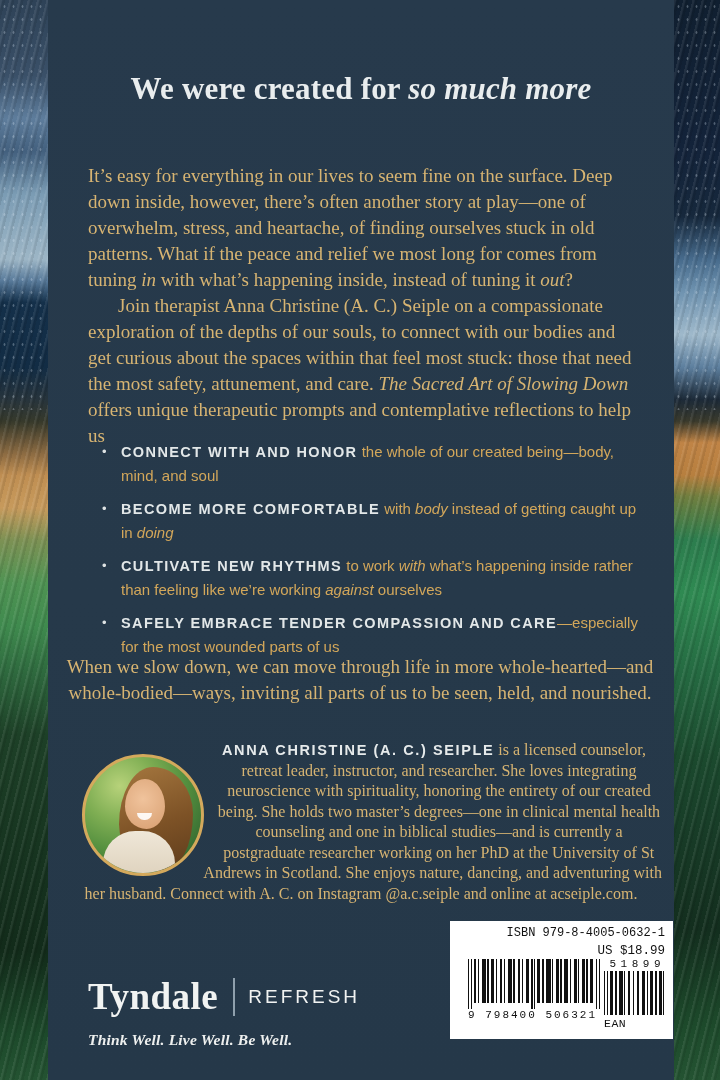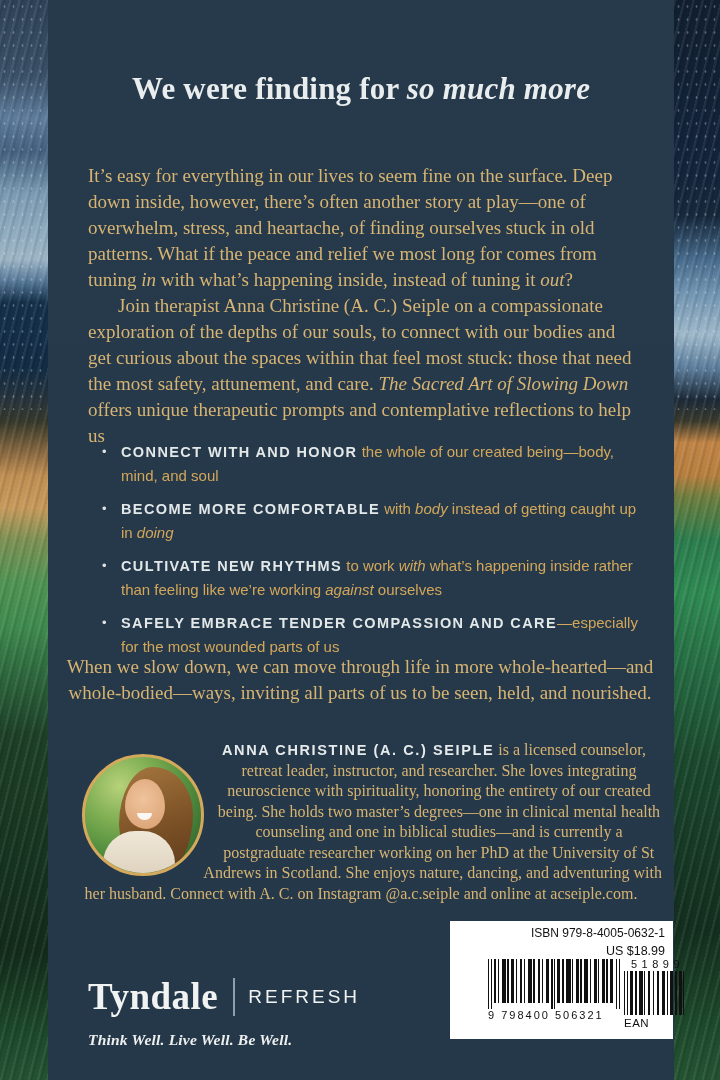--- a/index.html
+++ b/index.html
@@ -121,50 +121,50 @@
     font-size:19px;letter-spacing:3px;
   }
   .tagline{
     margin-top:13px;font-style:italic;font-weight:700;font-size:15.5px;color:#eef0ef;
     letter-spacing:.2px;
   }
   
   .barcode-box{
     position:absolute;left:450px;top:921px;width:223px;height:118px;
     background:#ffffff;color:#111;
-    font-family:Liberation Sans, sans-serif;
-    box-sizing:border-box;padding:5px 8px 4px 22px;
+    font-family:Liberation Mono, monospace;
+    box-sizing:border-box;padding:5px 8px 4px 16px;
   }
   .bc-isbn,.bc-cat,.bc-price{text-align:right;line-height:14px;}
   .bc-isbn{font-size:12px;}
   .bc-cat{font-size:11.5px;}
   .bc-price{font-size:12.5px;margin-top:4px;}
   .bc-row{display:flex;align-items:flex-start;margin-top:1px;}
-  .bc-main{width:124px;margin-left:16px;}
+  .bc-main{width:124px;margin-left:2px;}
   .bc-main svg{display:block;}
   .bc-digits{
     font-size:11px;letter-spacing:2px;line-height:11px;margin-top:1px;white-space:nowrap;
   }
   .bc-addon{margin-left:12px;width:62px;}
   .addon-digits{font-size:11px;letter-spacing:4.5px;line-height:11px;text-align:right;margin-bottom:1px;}
   .bc-addon svg{display:block;}
   .ean-label{font-size:11.5px;margin-top:2px;letter-spacing:.5px;}
 </style>
 </head>
 <body>
 
 <div class="cover">
 
   <div class="strip strip-left"></div>
   <div class="strip strip-right"></div>
 
   <div class="panel">
 
     <div class="headline" style="left:0;">
-      <span>We were finding for </span><em>so much more</em><br>
+      <span>We were created for </span><em>so much more</em><br>
     </div>
 
     <div class="body-copy" style="left:40px;">
       <p><span>It’s easy for everything in our lives to seem fine on the surface. Deep down inside, however, there’s often another story at play—one of overwhelm, stress, and heartache, of finding ourselves stuck in old patterns. What if the peace and relief we most long for comes from tuning </span><em>in</em><span> with what’s happening inside, instead of tuning it </span><em>out</em><span>?</span></p>
       <p class="indent"><span>Join therapist Anna Christine (A. C.) Seiple on a compassionate exploration of the depths of our souls, to connect with our bodies and get curious about the spaces within that feel most stuck: those that need the most safety, attunement, and care. </span><em>The Sacred Art of Slowing Down</em><span> offers unique therapeutic prompts and contemplative reflections to help us</span></p>
     </div>
 
     <ul class="bullets" style="left:52px;">
       <li>
         <span class="dot">•</span>

